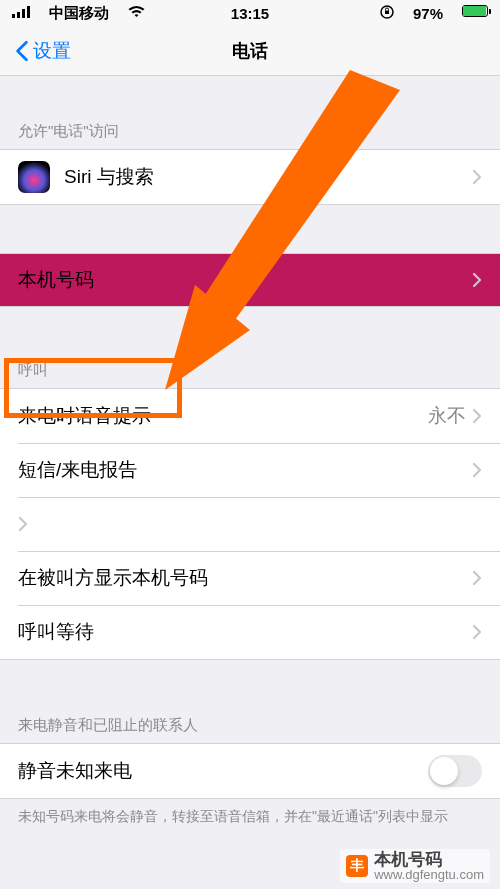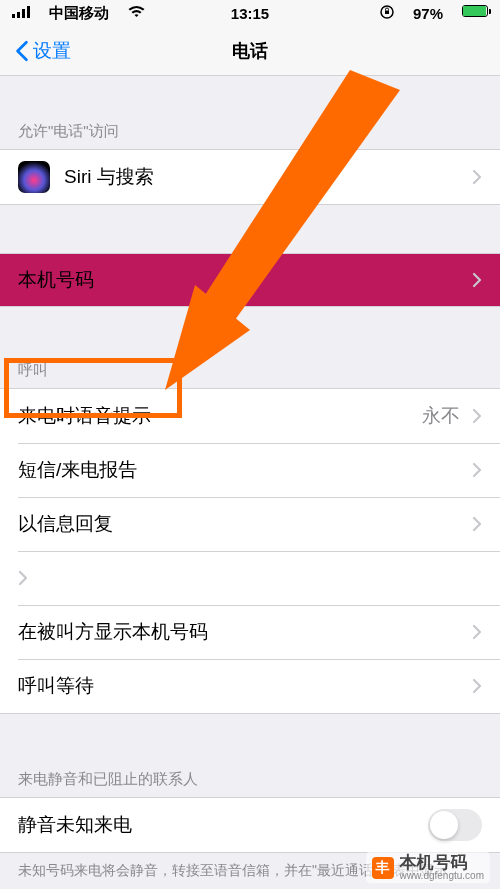--- a/index.html
+++ b/index.html
@@ -15,21 +15,21 @@
   .nav-back svg { width: 14px; height: 22px; margin-right: 4px; }
   .nav-title { font-size: 18px; font-weight: 600; color: #000; }
   .section-header { font-size: 15px; color: #8a8a8e; padding: 16px 18px 8px; }
   .cell-group { background: #fff; border-top: 1px solid #d1d1d6; border-bottom: 1px solid #d1d1d6; }
   .cell { display: flex; align-items: center; min-height: 54px; padding: 0 18px; position: relative; font-size: 19px; color: #000; cursor: pointer; }
   .cell.standalone { background: #be185d; border-top: 1px solid #d1d1d6; border-bottom: 1px solid #d1d1d6; }
   .cell + .cell::before { content: ""; position: absolute; left: 18px; right: 0; top: 0; height: 1px; background: #d1d1d6; }
   .cell-icon { width: 32px; height: 32px; border-radius: 7px; margin-right: 14px; flex: none; }
   .siri-icon { background: radial-gradient(circle at 50% 60%, #ff3b8d 0%, #5856d6 40%, #000 75%); }
   .cell-label { flex: 1; }
-  .cell-value { color: #8a8a8e; font-size: 19px; margin-right: 12px; }
+  .cell-value { color: #8a8a8e; font-size: 19px; margin-right: 6px; }
   .chevron { flex: none; }
   .chevron svg { width: 10px; height: 16px; display: block; }
   .toggle { width: 54px; height: 32px; background: #e9e9eb; border-radius: 16px; position: relative; flex: none; }
   .toggle-knob { width: 28px; height: 28px; background: #fff; border-radius: 50%; position: absolute; top: 2px; left: 2px; box-shadow: 0 2px 4px rgba(0,0,0,0.2); }
   .footer-text { font-size: 14px; color: #8a8a8e; padding: 8px 18px 0; line-height: 1.4; }
   .highlight-box { position: absolute; border: 5px solid #ff6a00; pointer-events: none; }
   .arrow-overlay { position: absolute; pointer-events: none; }
   .watermark { position: absolute; bottom: 6px; right: 10px; display: flex; align-items: center; font-size: 17px; color: #444; background: rgba(255,255,255,0.6); padding: 2px 6px; border-radius: 4px; }
   .watermark-icon { width: 22px; height: 22px; background: #ff6a00; border-radius: 4px; margin-right: 6px; display: flex; align-items: center; justify-content: center; color: #fff; font-size: 14px; font-weight: bold; }
   .spacer-30 { height: 30px; }
@@ -121,28 +121,20 @@
   </div>
   <div class="cell">
     <span class="cell-label">短信/来电报告</span>
     <span class="chevron">
         <svg viewBox="0 0 10 16">
           <polyline points="2,2 8,8 2,14" fill="none" stroke="#c7c7cc" stroke-width="2.2" stroke-linecap="round" stroke-linejoin="round"></polyline>
         </svg>
       </span>
   </div>
   <div class="cell">
-    <span class="cell-label">以信息回复</span>
-    <span class="chevron">
-        <svg viewBox="0 0 10 16">
-          <polyline points="2,2 8,8 2,14" fill="none" stroke="#c7c7cc" stroke-width="2.2" stroke-linecap="round" stroke-linejoin="round"></polyline>
-        </svg>
-      </span>
-  </div>
-  <div class="cell">
     <span class="chevron">
         <svg viewBox="0 0 10 16">
           <polyline points="2,2 8,8 2,14" fill="none" stroke="#c7c7cc" stroke-width="2.2" stroke-linecap="round" stroke-linejoin="round"></polyline>
         </svg>
       </span>
   </div>
   <div class="cell">
     <span class="cell-label">在被叫方显示本机号码</span>
     <span class="chevron">
         <svg viewBox="0 0 10 16">
@@ -175,15 +167,15 @@
 <div class="highlight-box" style="left:4px; top:358px; width:178px; height:60px;"></div>
 <svg class="arrow-overlay" style="left:140px; top:70px; width:260px; height:320px;" viewBox="0 0 260 320">
   <polygon points="210,0 260,20 95,250 65,225" fill="#ff6a00"></polygon>
   <polygon points="25,320 110,260 55,215" fill="#ff6a00"></polygon>
 </svg>
 
 <div class="watermark">
   <span class="watermark-icon">丰</span>
   <span>
     <span style="display:block;font-weight:600;line-height:1;">本机号码</span>
-    <span style="display:block;font-size:10px;color:#888;line-height:1;">www.dgfengtu.com</span>
+    <span style="display:block;font-size:13px;color:#888;line-height:1;">www.dgfengtu.com</span>
   </span>
 </div>
 
 </body></html>

